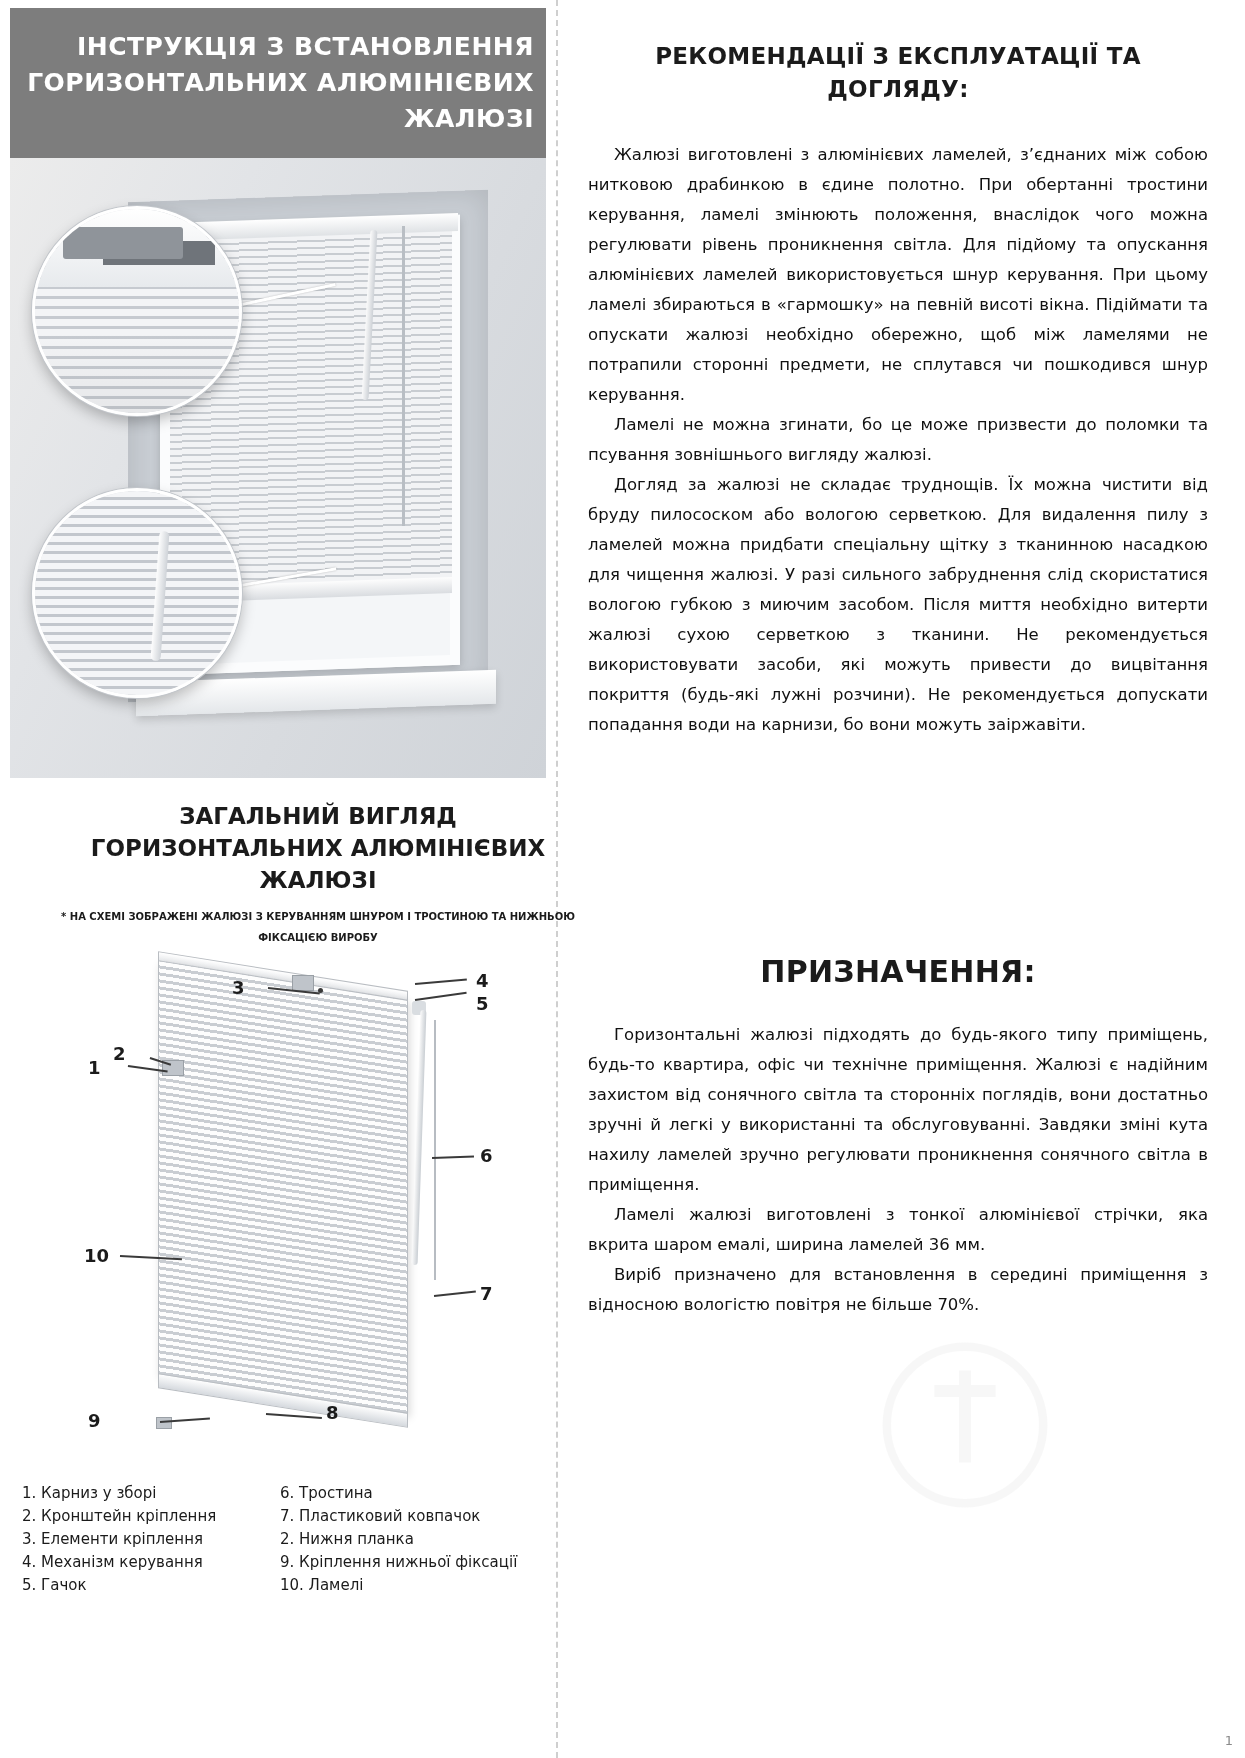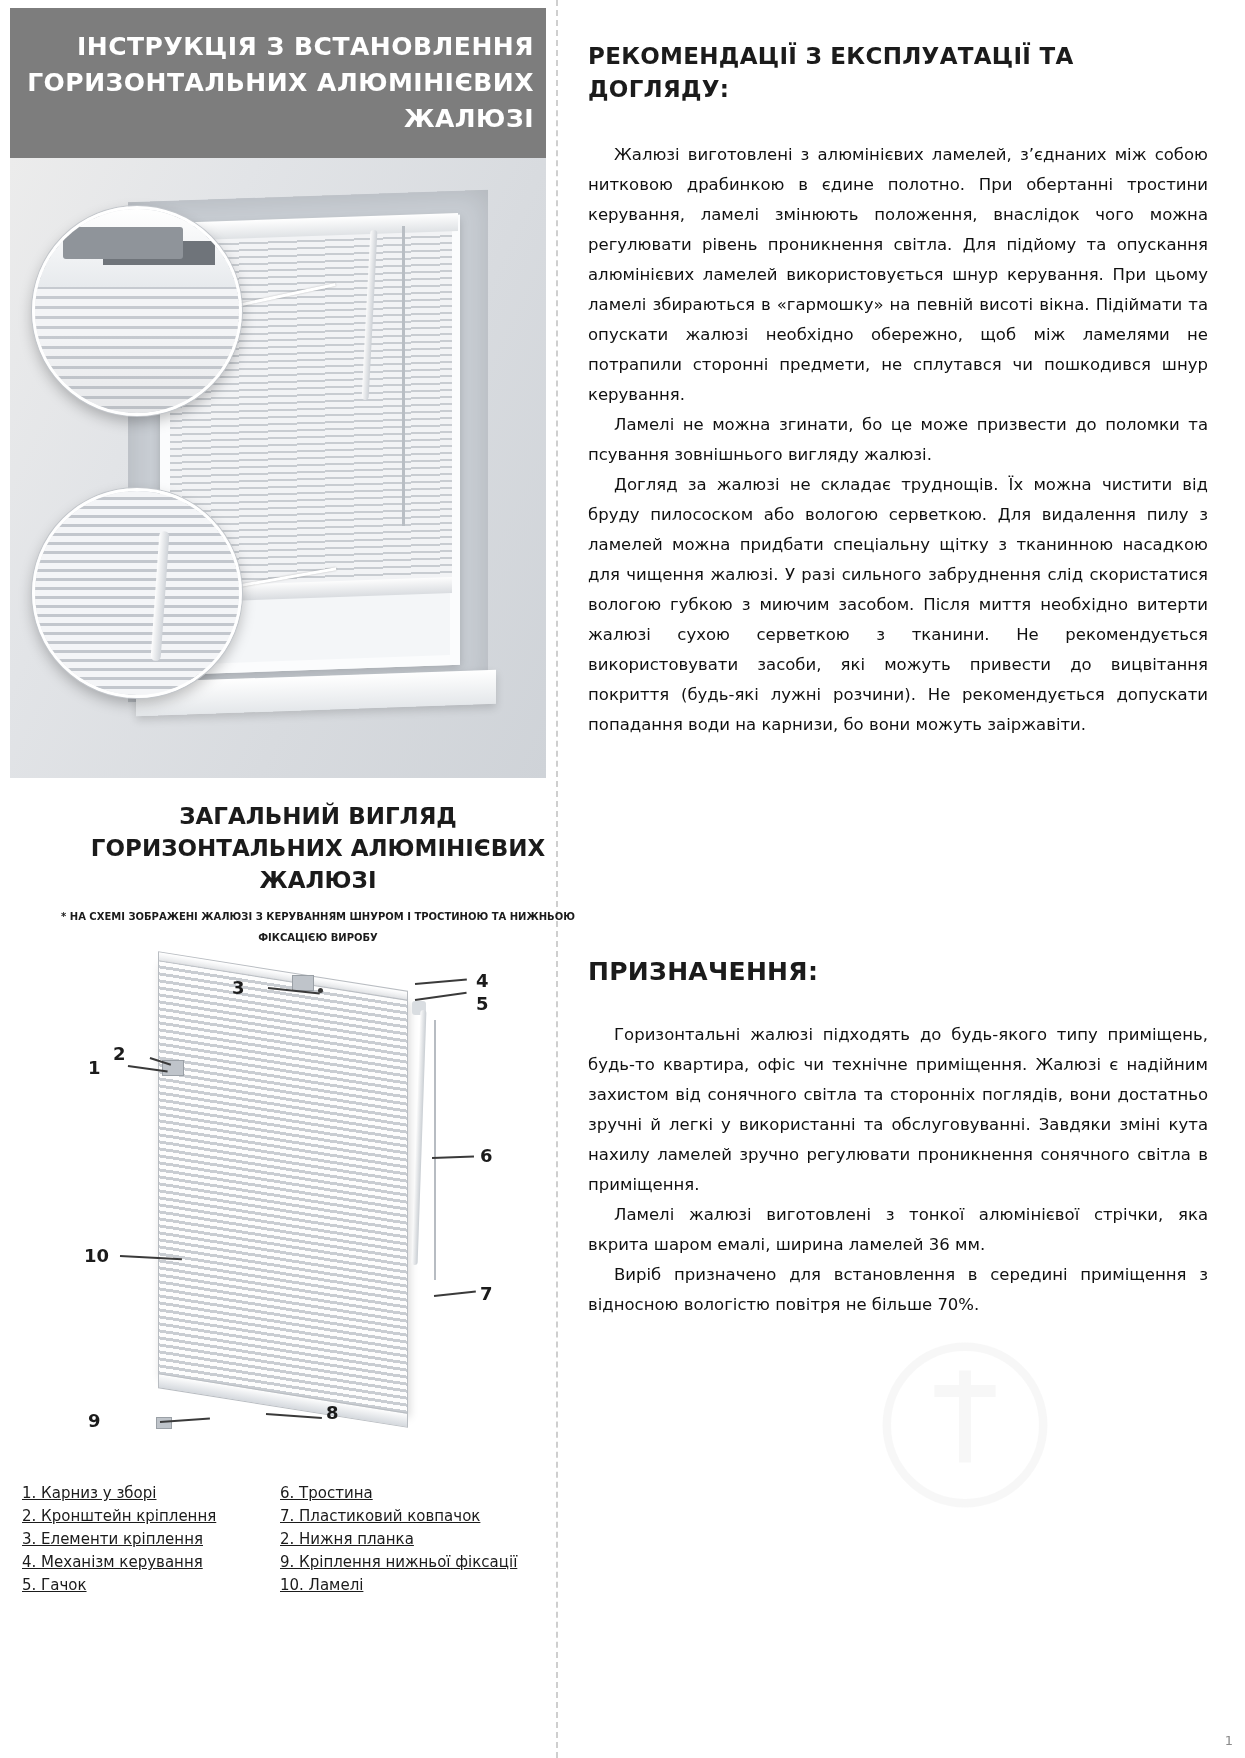--- a/index.html
+++ b/index.html
@@ -131,31 +131,31 @@
 
   .callout { position:absolute; font-size:18px; font-weight:bold; color:#1b1b1b; }
   .lead { position:absolute; background:#3a3a3a; height:1.5px; transform-origin:left center; }
   .leaddot { position:absolute; width:5px; height:5px; border-radius:50%; background:#3a3a3a; }
 
   .legend {
     position:absolute; left:22px; top:1482px; width:520px;
     font-size:15px; color:#1b1b1b; line-height:23px;
   }
   .legend-grid { display:grid; grid-template-columns:250px 270px; column-gap:8px; }
-  .legend-grid div { white-space:nowrap;text-decoration:underline; }
+  .legend-grid div { white-space:nowrap; }
 
   
   .right-col { position:absolute; left:570px; top:0; width:660px; height:1758px; }
 
   .rtitle {
-    font-weight:bold; font-size:23px; line-height:33px;
+    text-align:center; font-weight:bold; font-size:23px; line-height:33px;
     color:#1b1b1b; letter-spacing:0.3px;
   }
   .r-h1 { position:absolute; left:18px; top:40px; width:620px; }
-  .r-h2 { position:absolute; left:18px; top:955px; width:620px; font-size:25px; }
+  .r-h2 { position:absolute; left:18px; top:955px; width:620px; font-size:30px; }
 
   .rbody {
     position:absolute; left:18px; width:620px;
     font-size:16.5px; line-height:30px; color:#111; text-align:justify;
   }
   .rbody p { margin:0; text-indent:26px; }
   .rb1 { top:140px; }
   .rb2 { top:1020px; }
 
   .pagenum {

